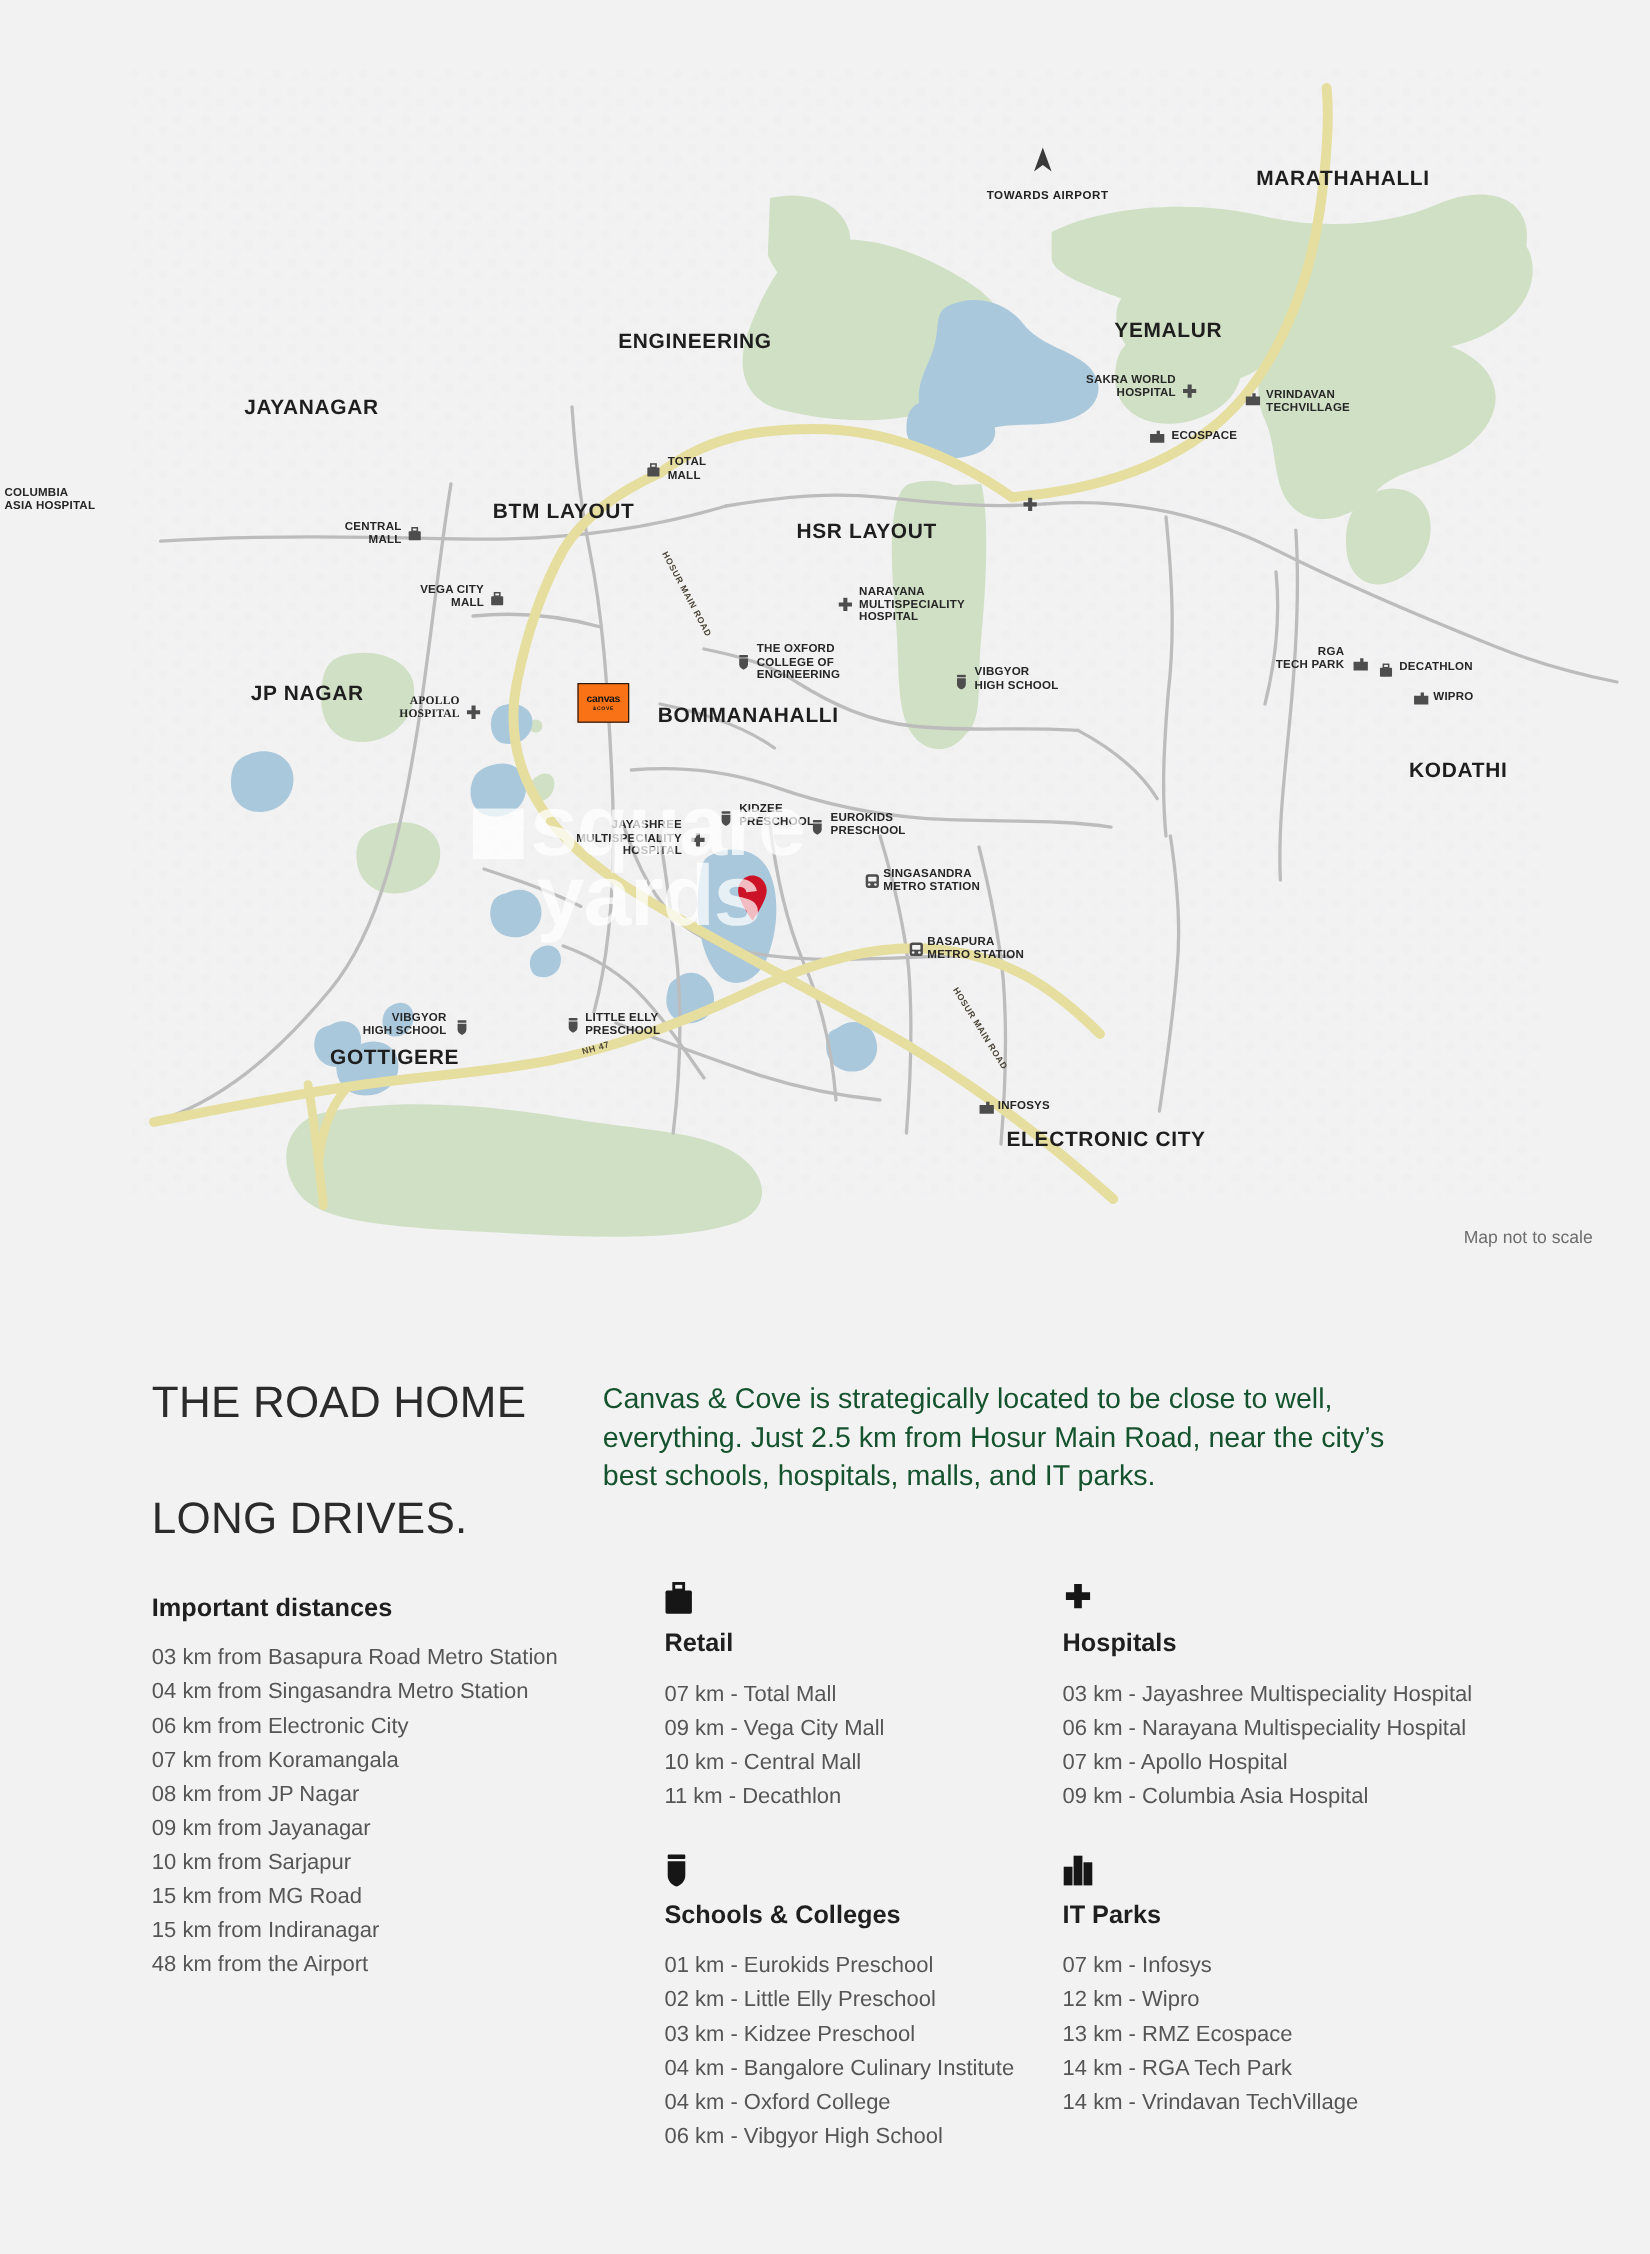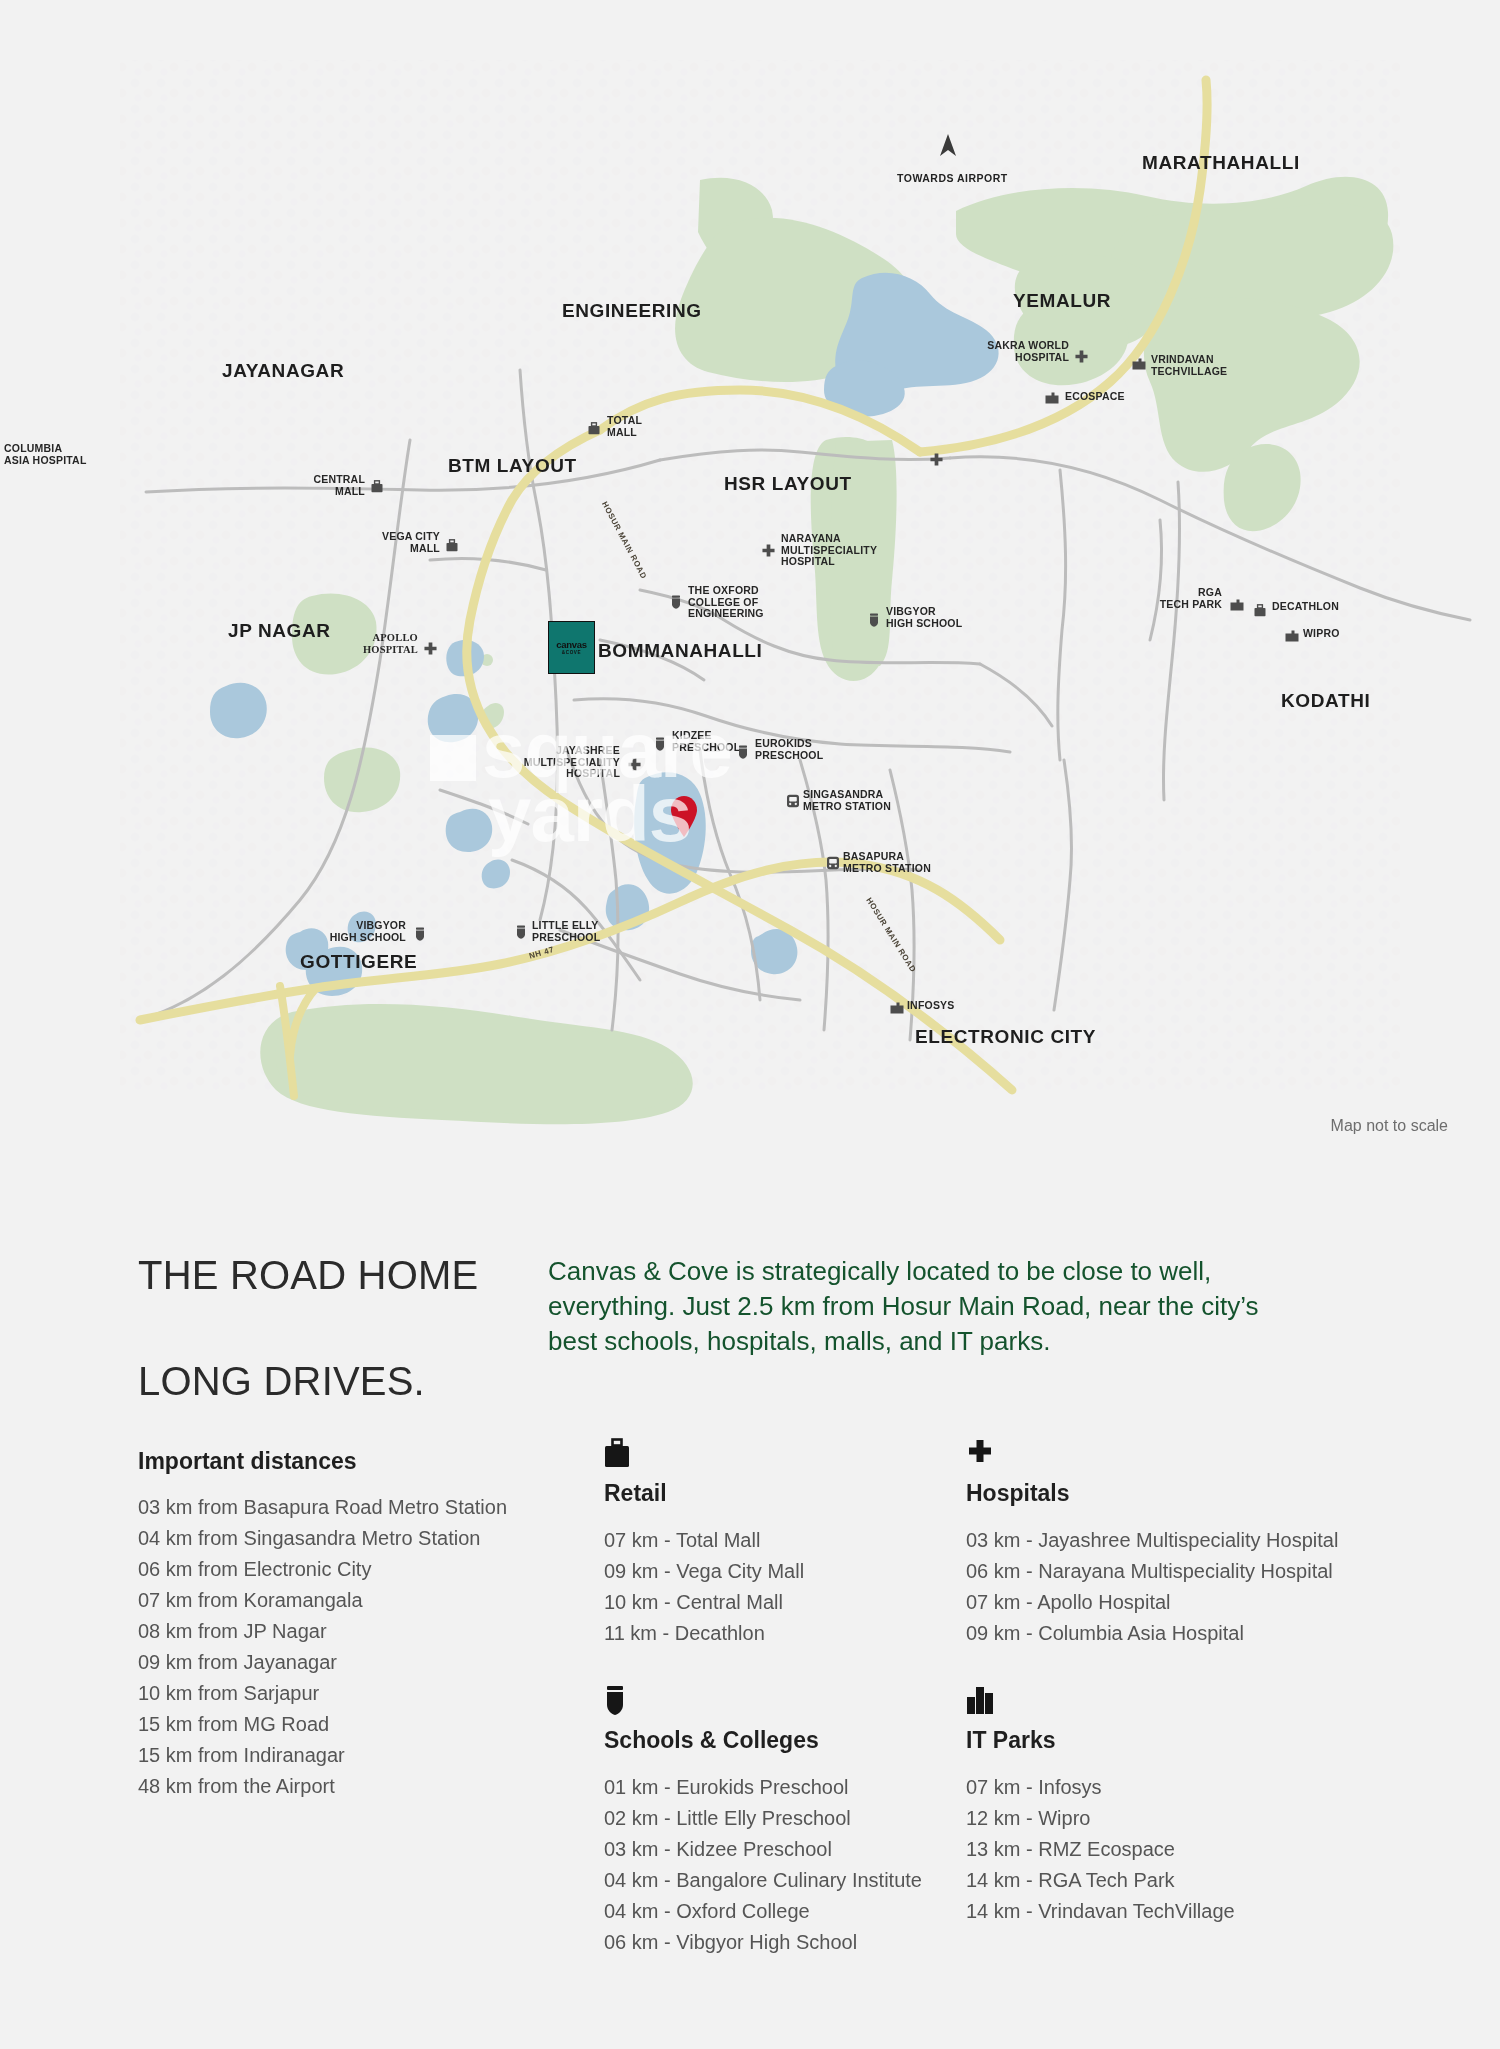--- a/index.html
+++ b/index.html
@@ -70,24 +70,24 @@
     vertical-align:-4px;margin-right:6px;
   }
 
   #map-note{
     position:absolute; right:52px; top:1117px;
     font-size:16px; color:#6d6d6d; font-weight:400;
   }
 
   
   #project-logo{
-    position:absolute; left:548px; top:621px;
-    width:47px; height:53px;
+    position:absolute; left:525px; top:621px;
+    width:47px; height:36px;
     border:1.8px solid #111;
-    background:#0f766e;
+    background:#f97316;
     display:flex; flex-direction:column;
     align-items:center; justify-content:center;
   }
   #project-logo .lg1{
     font-size:9.5px; font-weight:bold; color:#111; letter-spacing:-0.3px; line-height:10px;
   }
   #project-logo .lg2{
     font-size:4.6px; font-weight:bold; color:#111; letter-spacing:0.6px; line-height:6px;
   }
 

